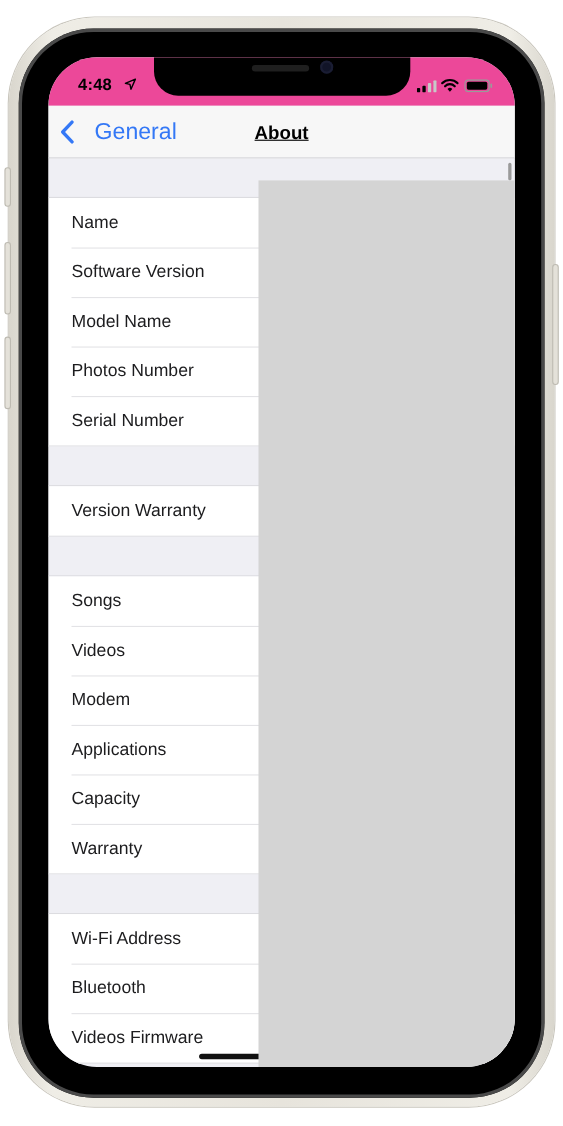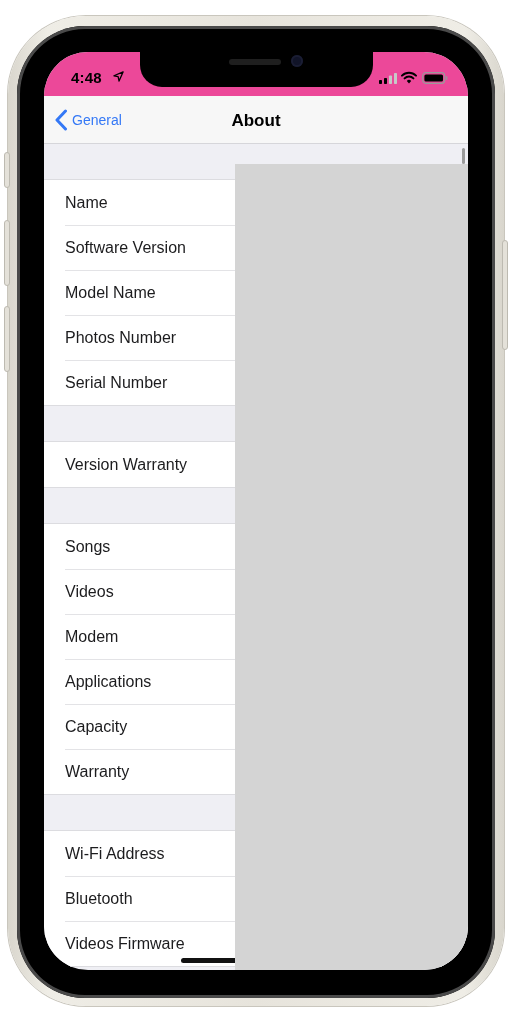--- a/index.html
+++ b/index.html
@@ -44,22 +44,22 @@
   .wifi-icon { position: absolute; left: 357px; top: 19px; width: 16px; height: 13px; }
   .battery-icon { position: absolute; left: 378px; top: 20px; width: 26px; height: 12px; }
 
   
   .nav-bar {
     position: absolute; left: 0; top: 44px; width: 424px; height: 48px;
     background: #f7f7f7; border-bottom: 1px solid #d6d6da; z-index: 3;
   }
   .back-button { position: absolute; left: 10px; top: 12px; height: 24px; display: flex; align-items: center; cursor: pointer; }
   .back-chevron { width: 14px; height: 22px; margin-right: 4px; }
-  .back-label { font-size: 14px; color: #3478f6; }
-  .nav-title { position: absolute; left: 0; right: 0; top: 15px; text-align: center; font-size: 17px; font-weight: bold; color: #000; }
+  .back-label { font-size: 21px; color: #3478f6; margin-left: 14px; }
+  .nav-title { position: absolute; left: 0; right: 0; top: 15px; text-align: center; font-size: 17px; font-weight: bold; color: #000; text-decoration: underline; }
 
   
   .content { position: absolute; left: 0; top: 92px; width: 424px; }
   .section-gap { height: 36px; background: #efeff4; border-bottom: 1px solid #dcdce0; }
   .group { background: #fff; border-bottom: 1px solid #dcdce0; }
   .row { position: relative; height: 45px; display: flex; align-items: center; padding-left: 21px; }
   .row + .row::before {
     content: ""; position: absolute; left: 21px; right: 0; top: 0; height: 1px; background: #e3e3e6;
   }
   .row-label { font-size: 16px; color: #1c1c1e; }

